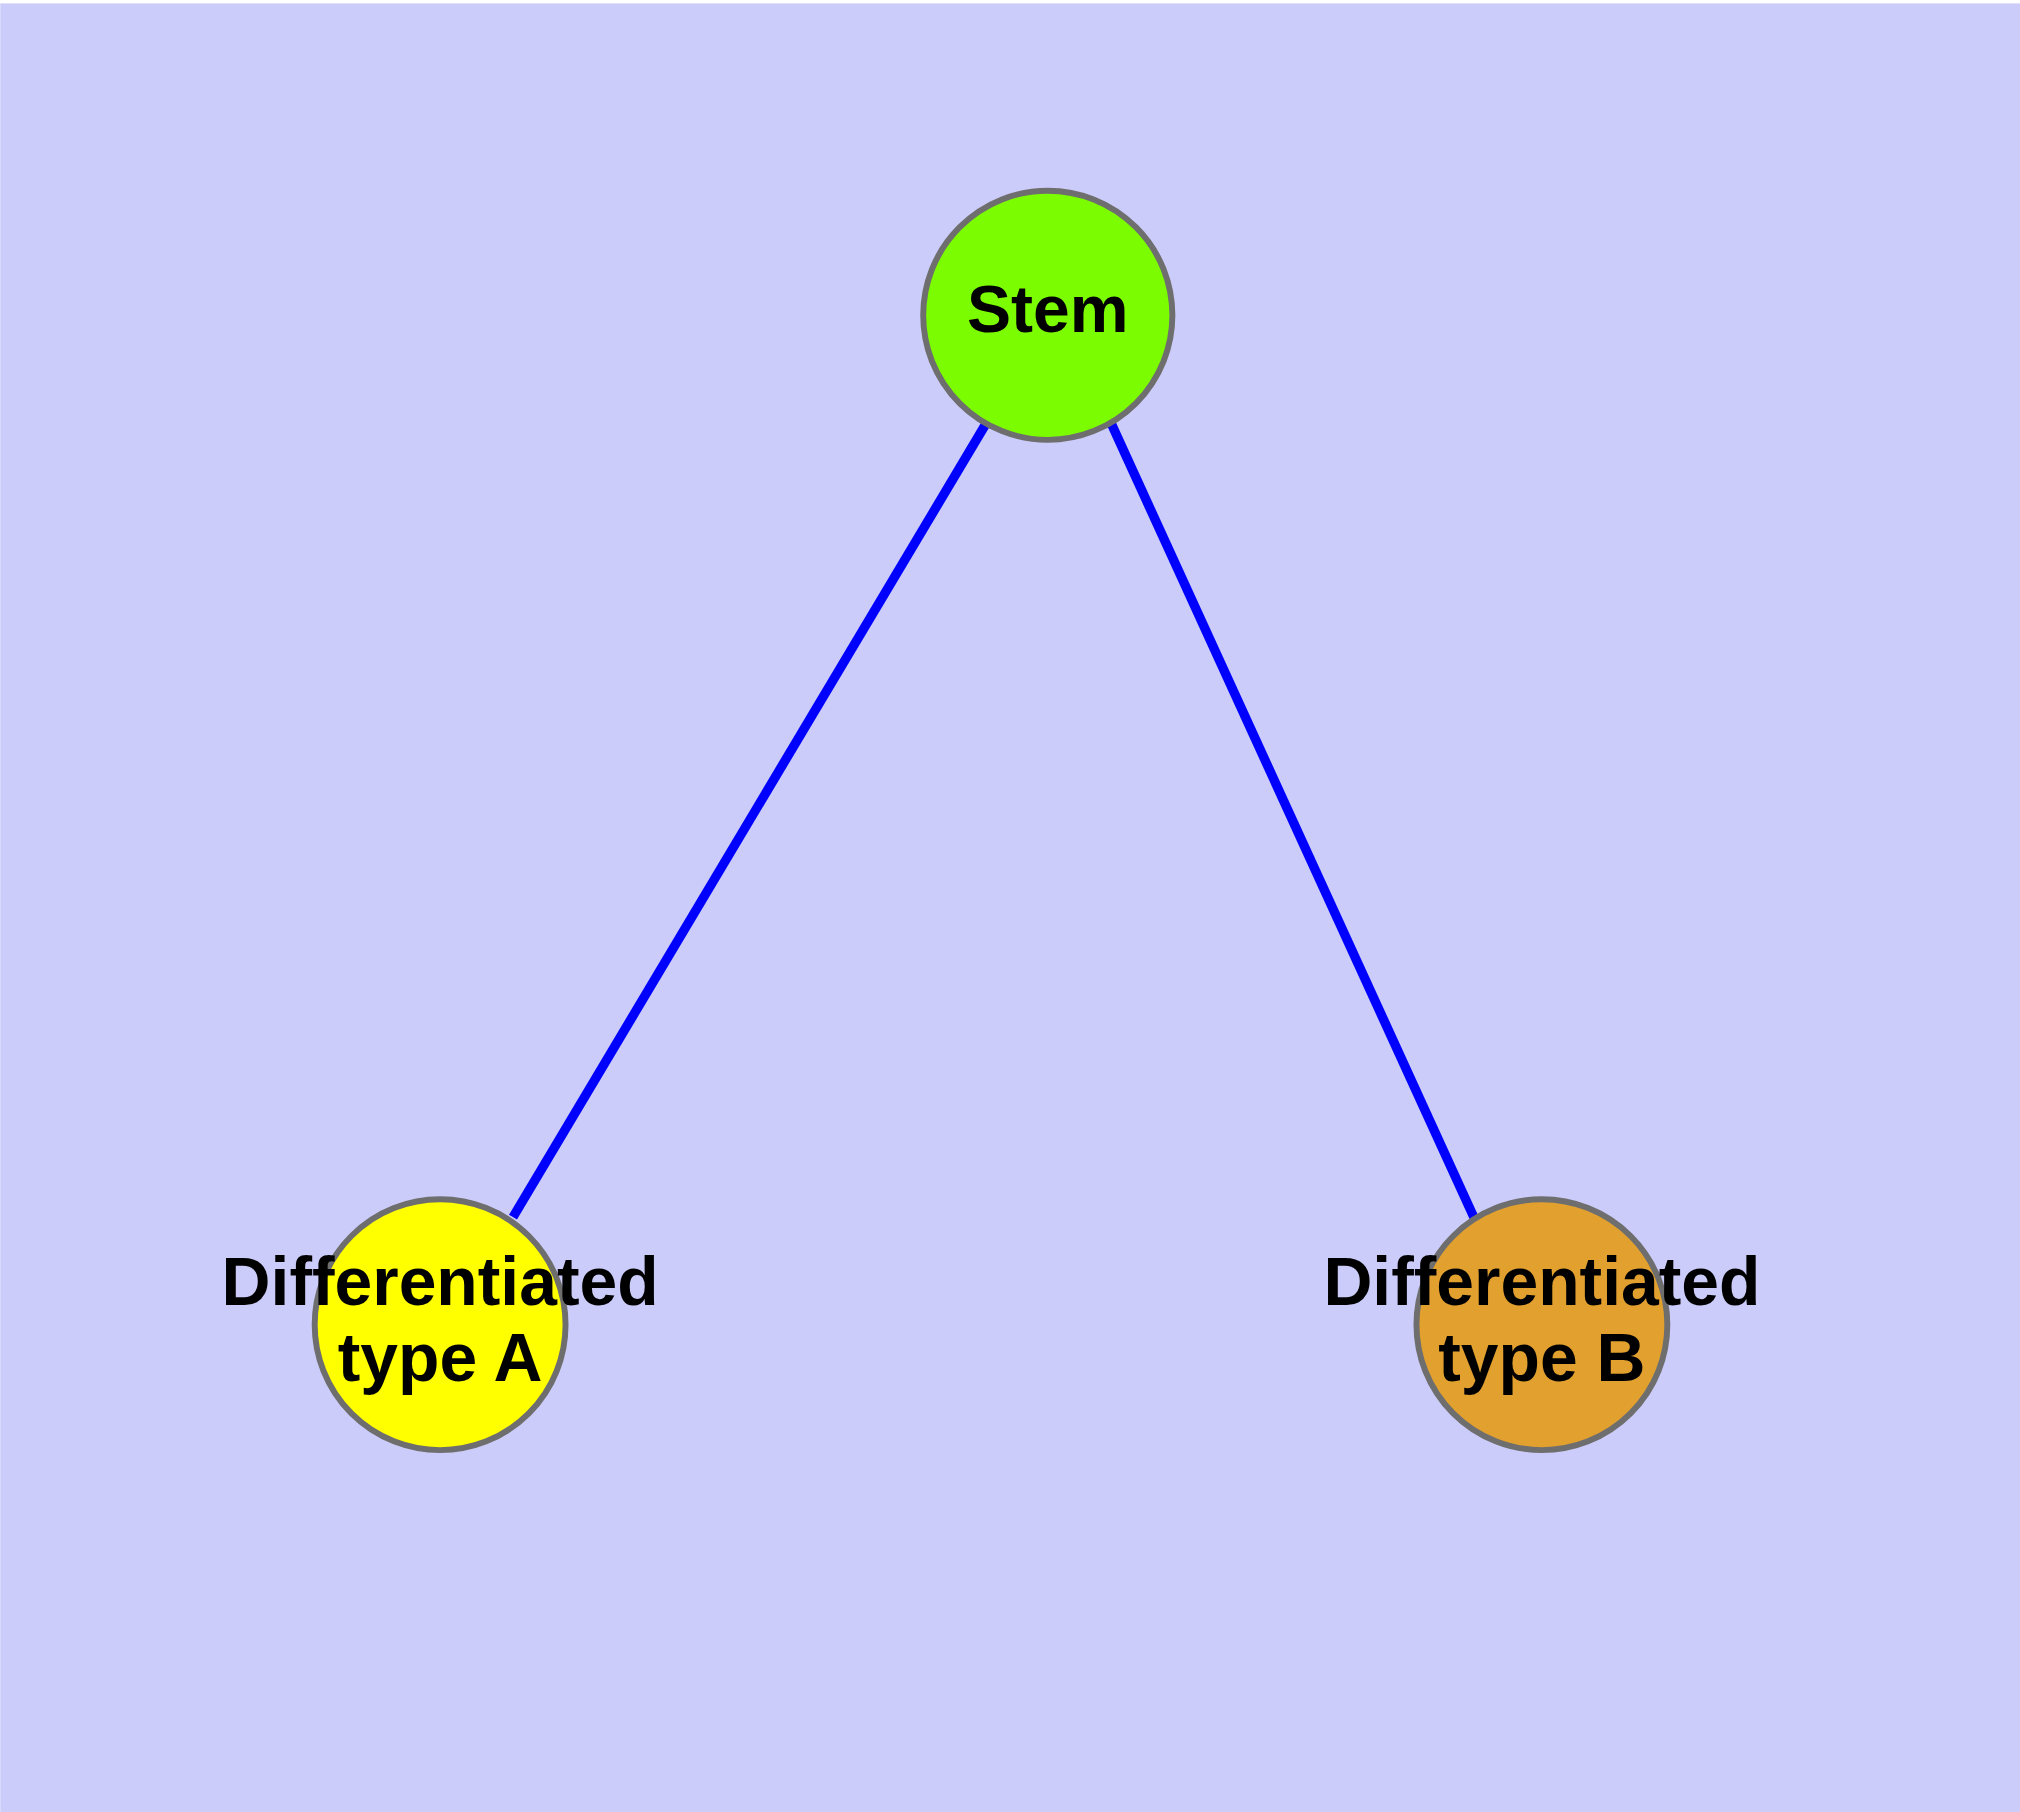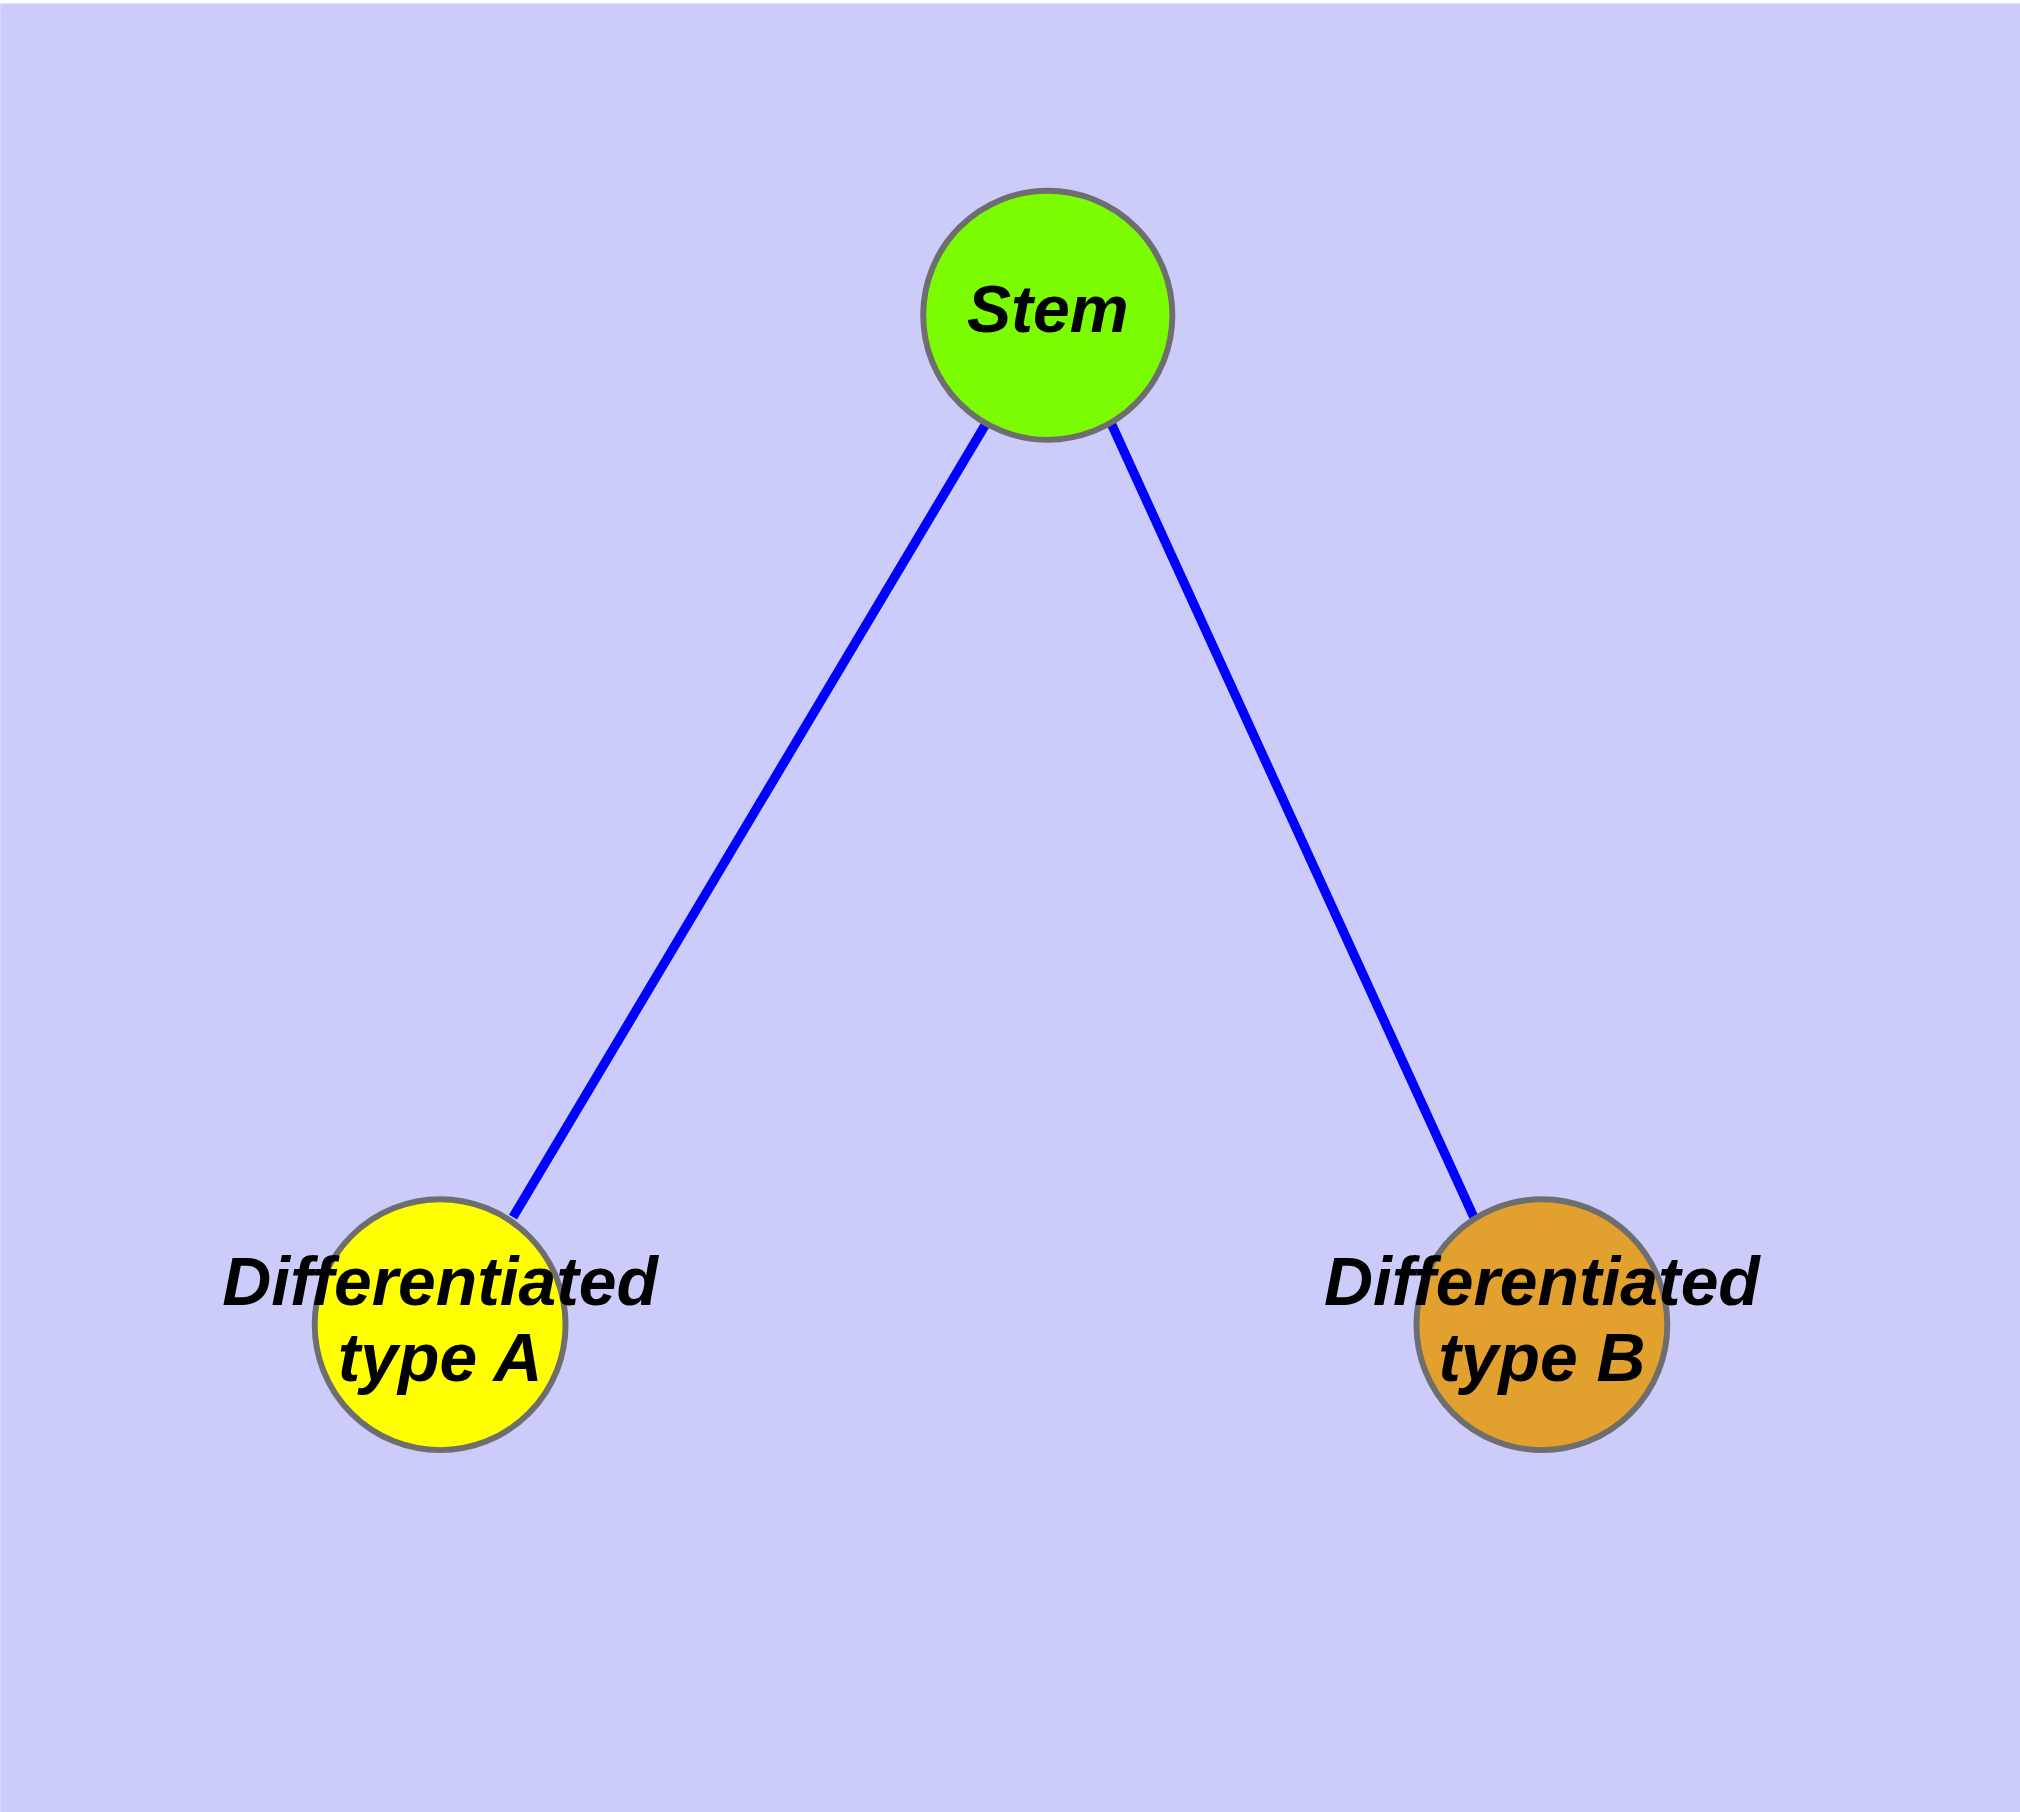--- a/index.html
+++ b/index.html
@@ -12,21 +12,20 @@
     width: 2021px;
     height: 1812px;
     overflow: hidden;
     font-family: "Liberation Sans", sans-serif;
   }
   #canvas {
     position: relative;
     width: 2021px;
     height: 1812px;
     background: #ffffff;
-    font-style: italic;
   }
   #graph-svg {
     position: absolute;
     left: 0;
     top: 0;
     width: 2021px;
     height: 1812px;
     display: block;
   }
   .node-label {

